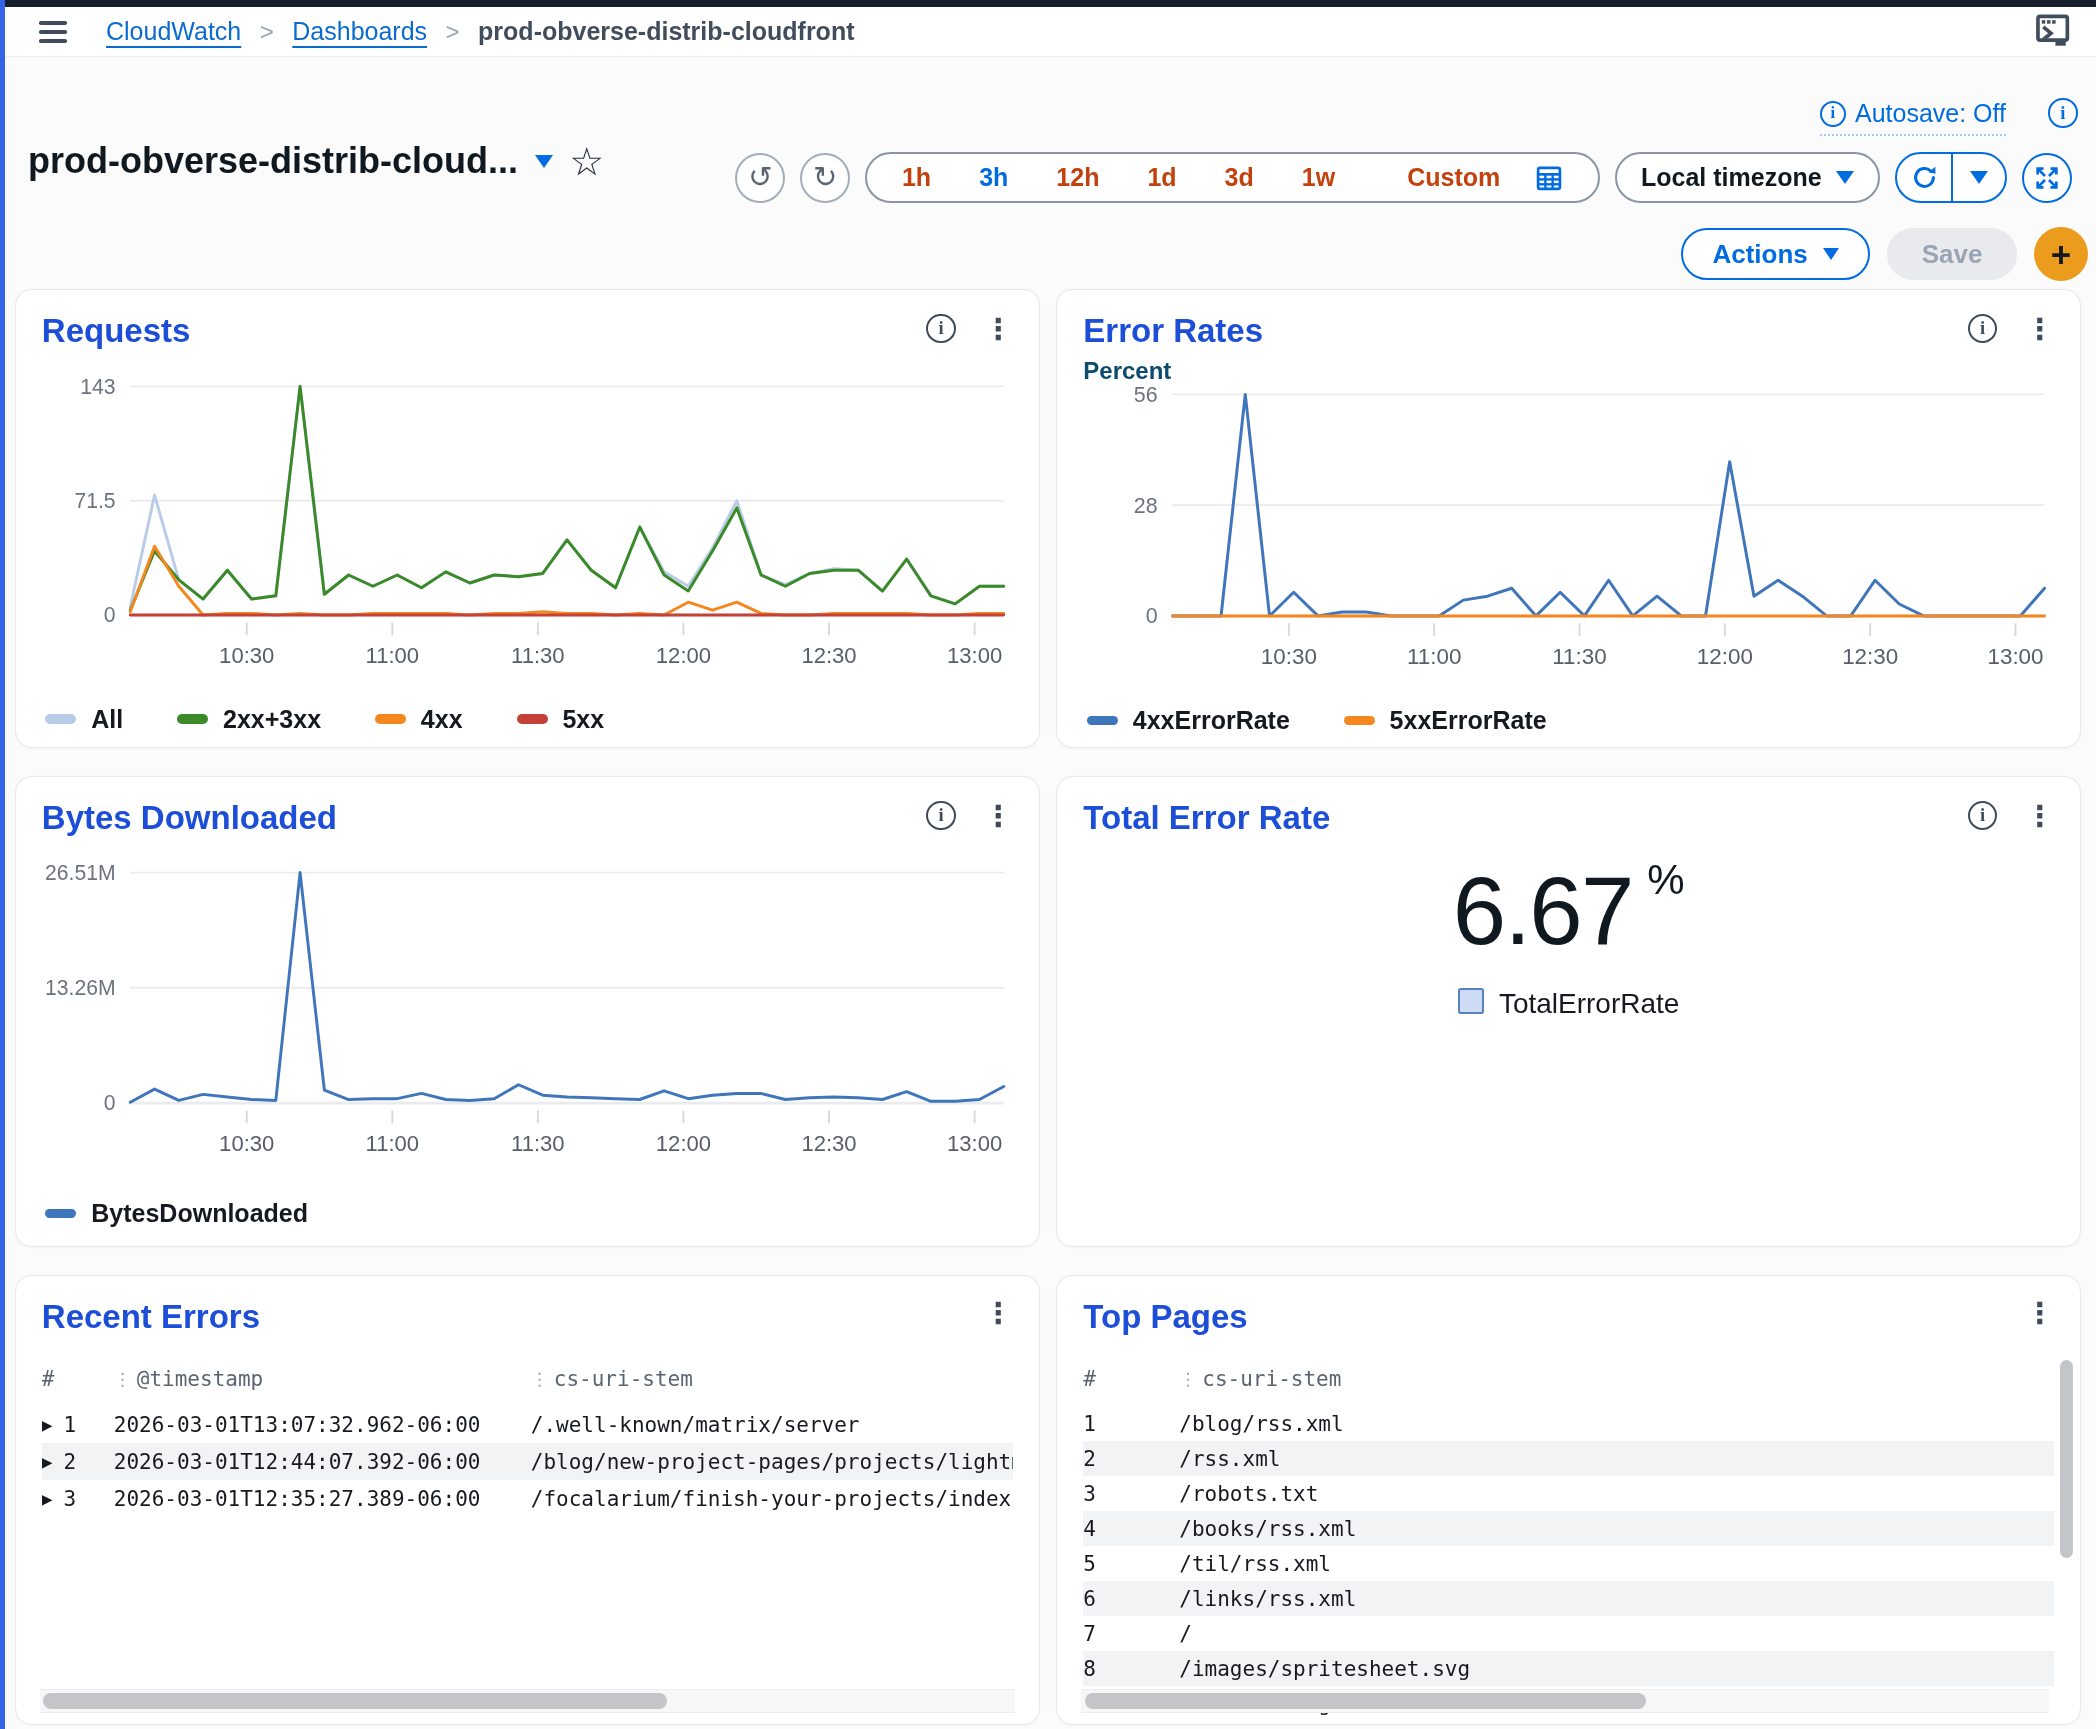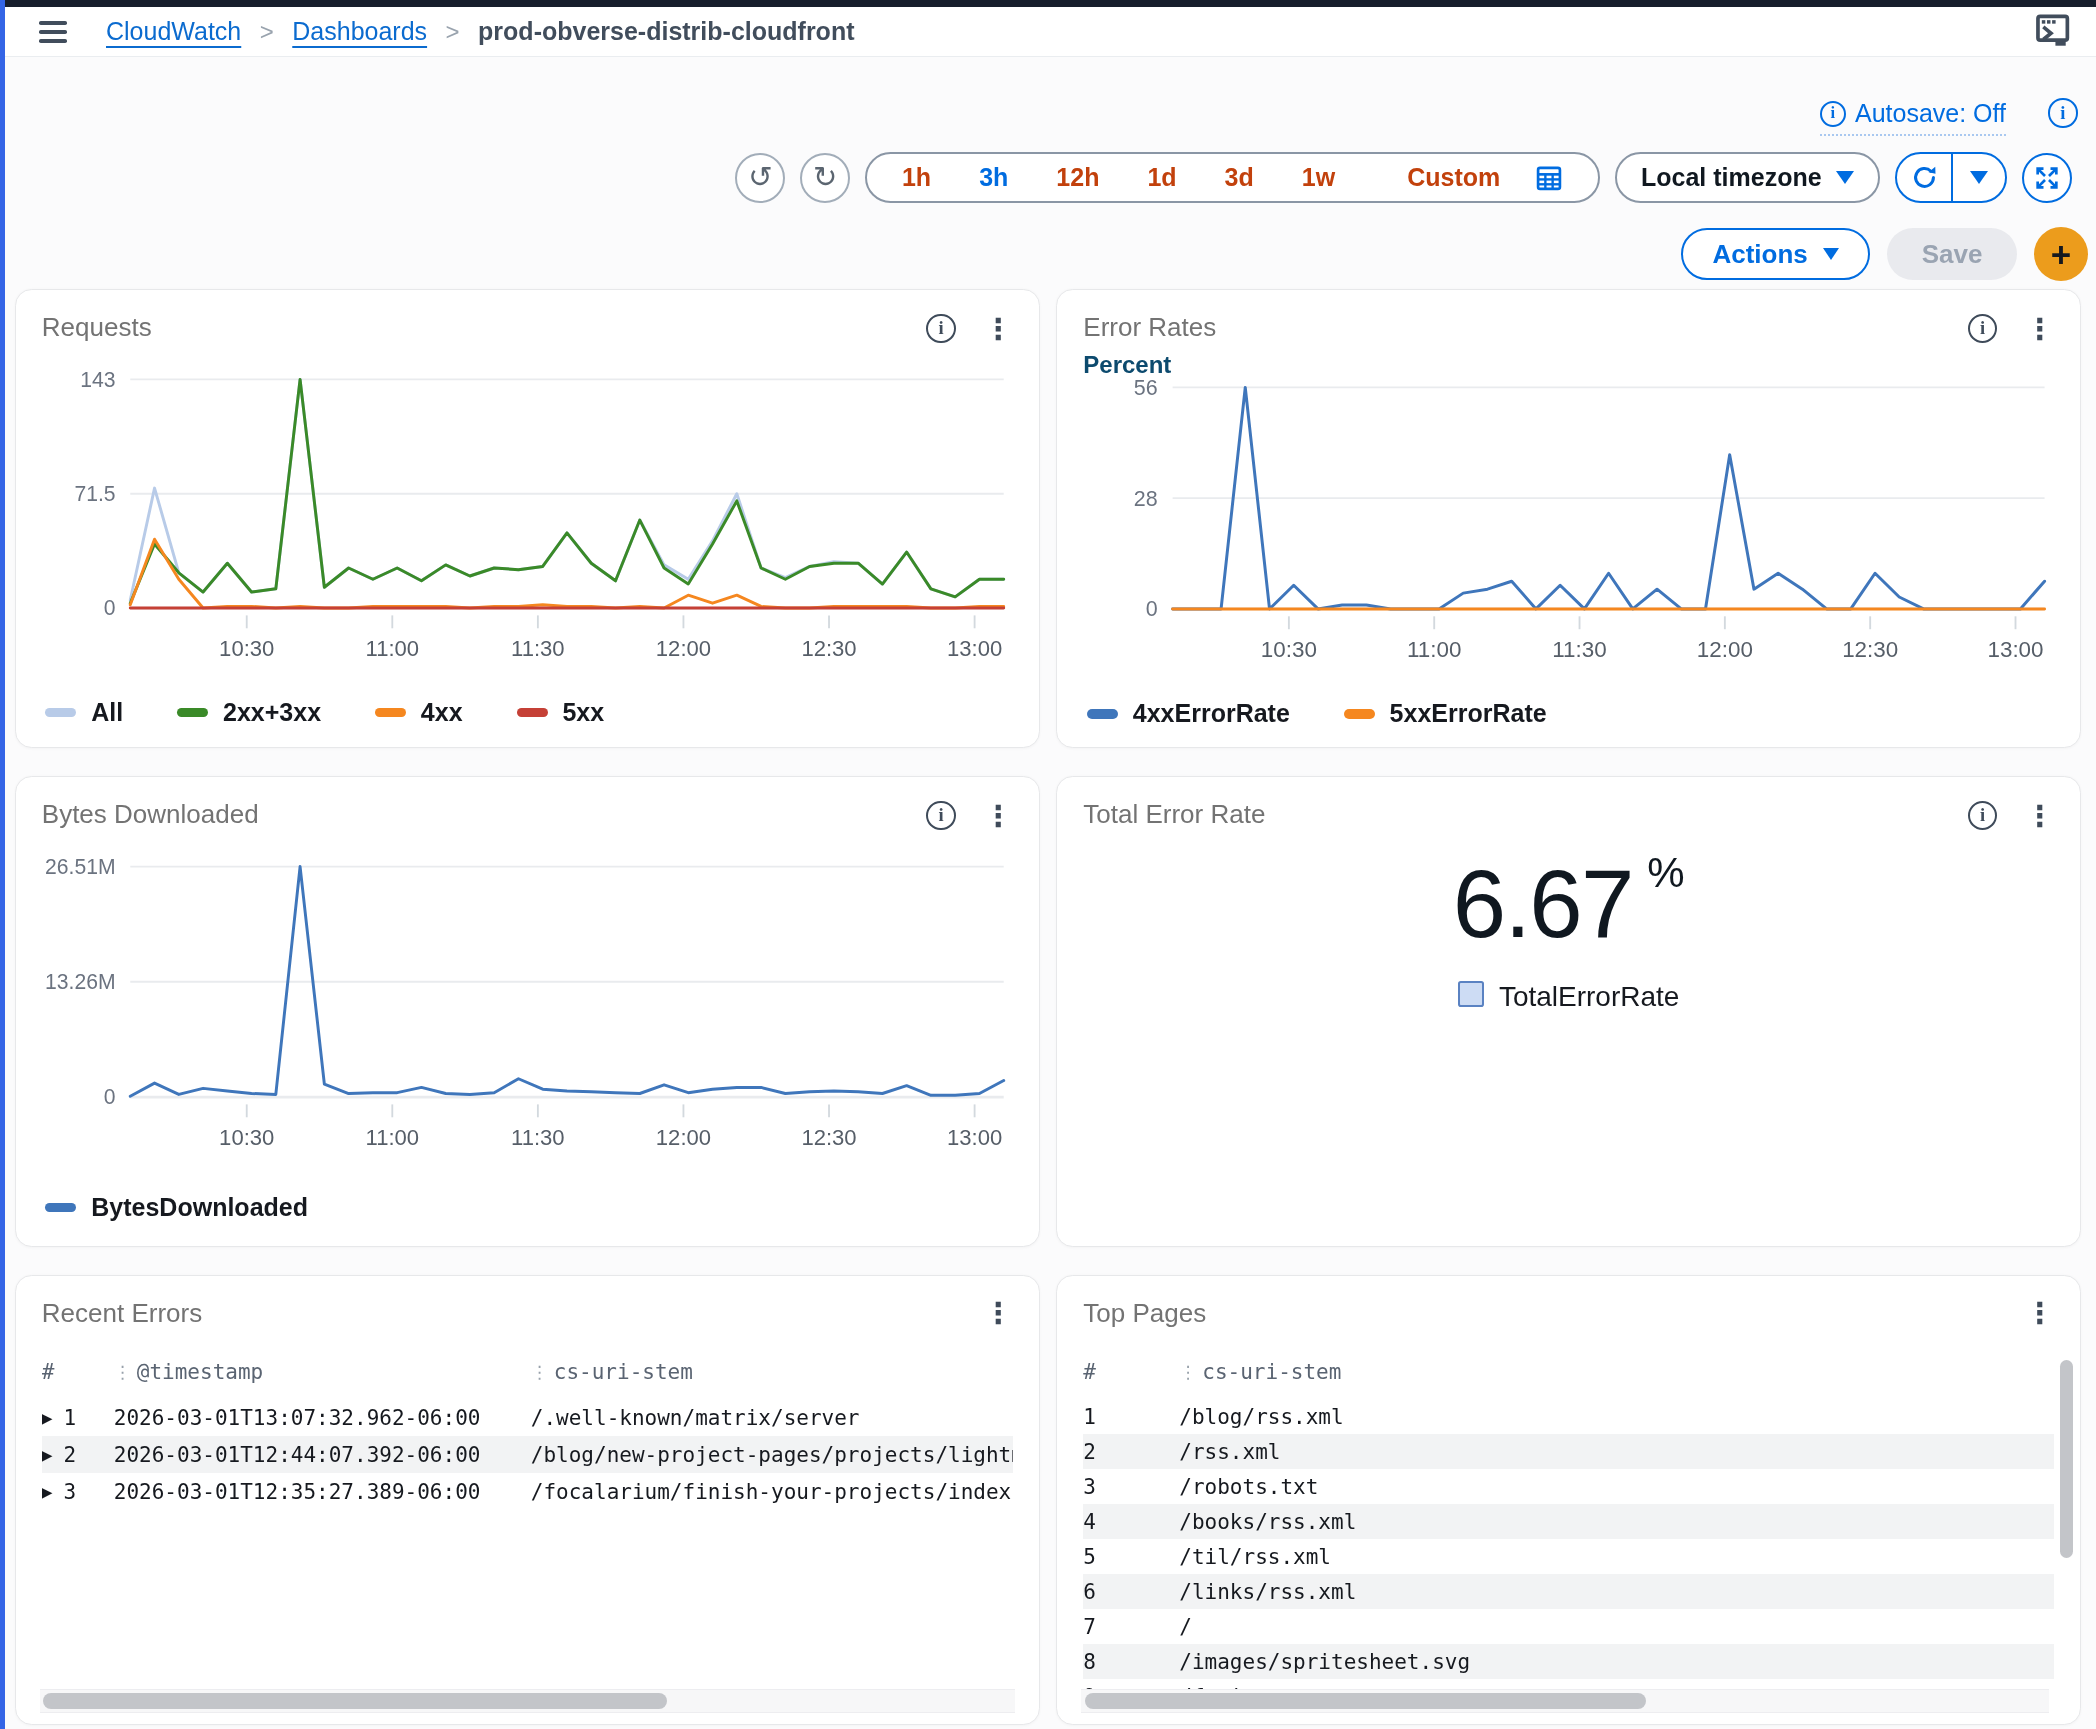--- a/index.html
+++ b/index.html
@@ -55,21 +55,21 @@
   .btn-save{height:52px;border:none;border-radius:26px;background:#e9eaee;color:#9aa4b2;
     font-weight:700;font-size:26px;padding:0 35px;display:flex;align-items:center}
   .btn-plus{width:54px;height:54px;border-radius:50%;background:#ec9c1c;border:none;display:flex;
     align-items:center;justify-content:center;font-size:35px;font-weight:700;color:#16191f;cursor:pointer;line-height:1}
   
   .grid{position:absolute;top:289px;left:14.8px;right:14.8px;display:grid;
     grid-template-columns:1fr 1fr;grid-template-rows:459px 471px 450px;column-gap:16.6px;row-gap:28px}
   .panel{background:#fff;border:1.8px solid #e7e8ea;border-radius:16.6px;padding:22px 26px;
     position:relative;overflow:hidden;box-shadow:0 0.9px 2.8px rgba(0,0,0,.03)}
   .p-head{display:flex;justify-content:space-between;align-items:flex-start}
-  .p-title{font-size:26px;font-weight:400;color:#737373}
+  .p-title{font-size:33px;font-weight:700;color:#1d4ed8}
   .p-icons{display:flex;align-items:center;gap:28px;margin-top:1.8px}
   .i-dots{font-size:29px;font-weight:700;color:#3f4b5a;line-height:.9;cursor:pointer;
     font-family:"DejaVu Sans",sans-serif}
   .axis-title{font-size:24px;font-weight:700;color:#0c4a6e;margin-top:7.4px}
   .chart{width:100%;display:block}
   .ylab{font-size:23px;fill:#6b7380;font-family:"Liberation Sans",sans-serif}
   .xlab{font-size:24px;fill:#565e68;font-family:"Liberation Sans",sans-serif}
   .legend{display:flex;align-items:center;gap:54px;margin-top:31px;padding-left:3.7px}
   .legend.wide{margin-top:37px}
   .lg-item{display:inline-flex;align-items:center;gap:14.8px;font-size:25px;font-weight:600;
@@ -135,20 +135,25 @@
       <rect x="3.6" y="3.9" width="1.9" height="1.9" fill="#414d5c"></rect>
       <rect x="6.4" y="3.9" width="1.9" height="1.9" fill="#414d5c"></rect>
       <rect x="9.2" y="3.9" width="1.9" height="1.9" fill="#414d5c"></rect>
       <path d="M5.2 8.2 L8.6 11 L5.2 13.8" class="stroke-slate" stroke-width="2" stroke-linecap="square"></path>
       <line x1="11" y1="16.6" x2="16.6" y2="16.6" class="stroke-slate" stroke-width="2.4"></line>
     </svg>
   </span>
 </div>
 
 <div class="controls">
+  <div class="dash-title">
+    <span>prod-obverse-distrib-cloud...</span>
+    <span class="caret"></span>
+    <span class="star">☆</span>
+  </div>
 
   <div class="autosave-row">
     <span class="i-circle blue sm">i</span>
     <span>Autosave: Off</span>
   </div>
   <span class="top-info i-circle blue">i</span>
 
   <div class="controls-row">
     <span class="circle-btn">
         <span class="uglyph">↺</span>

